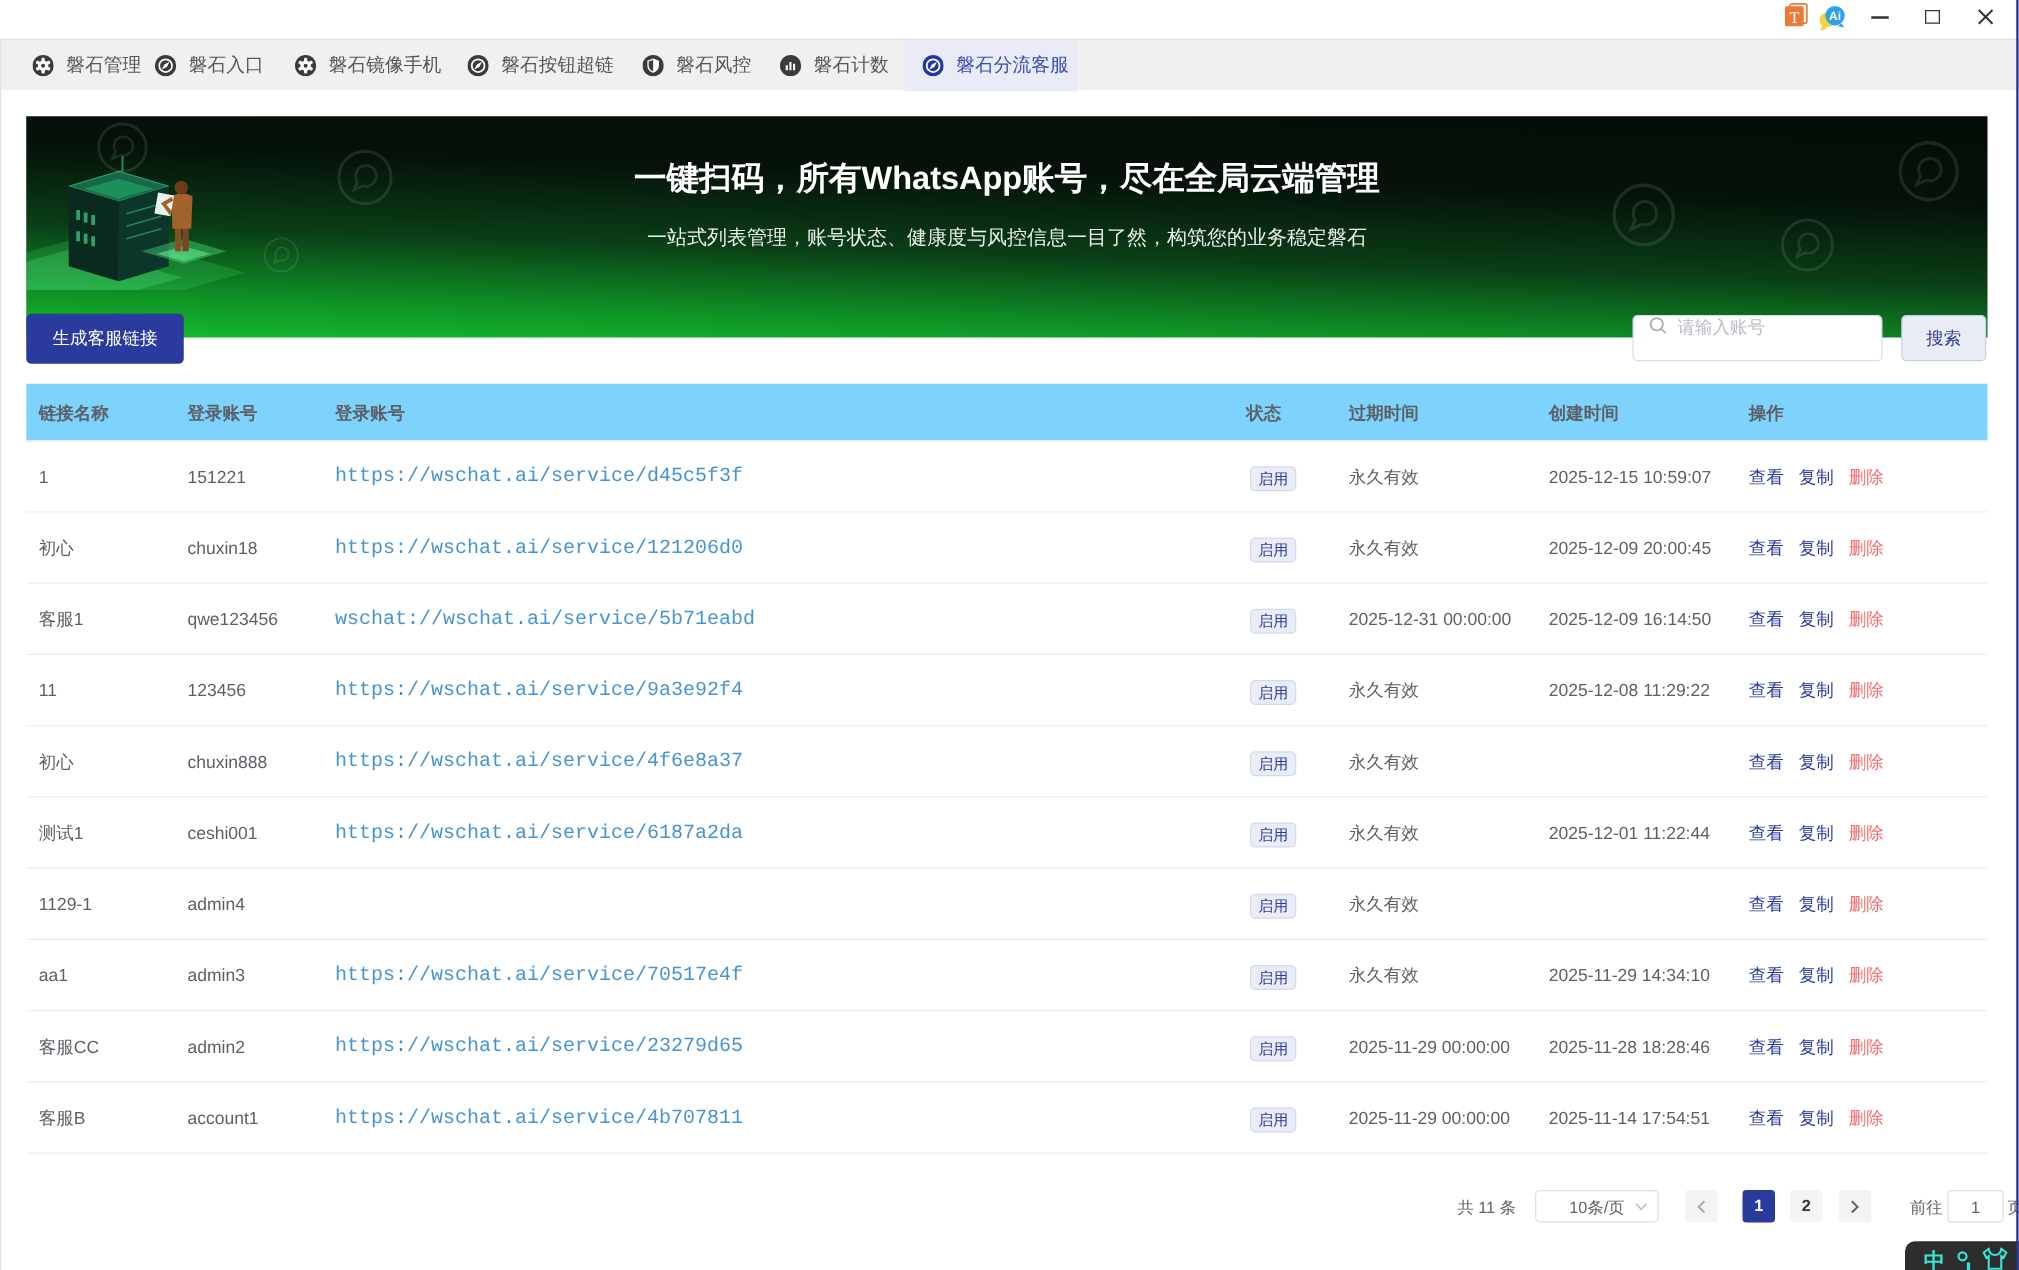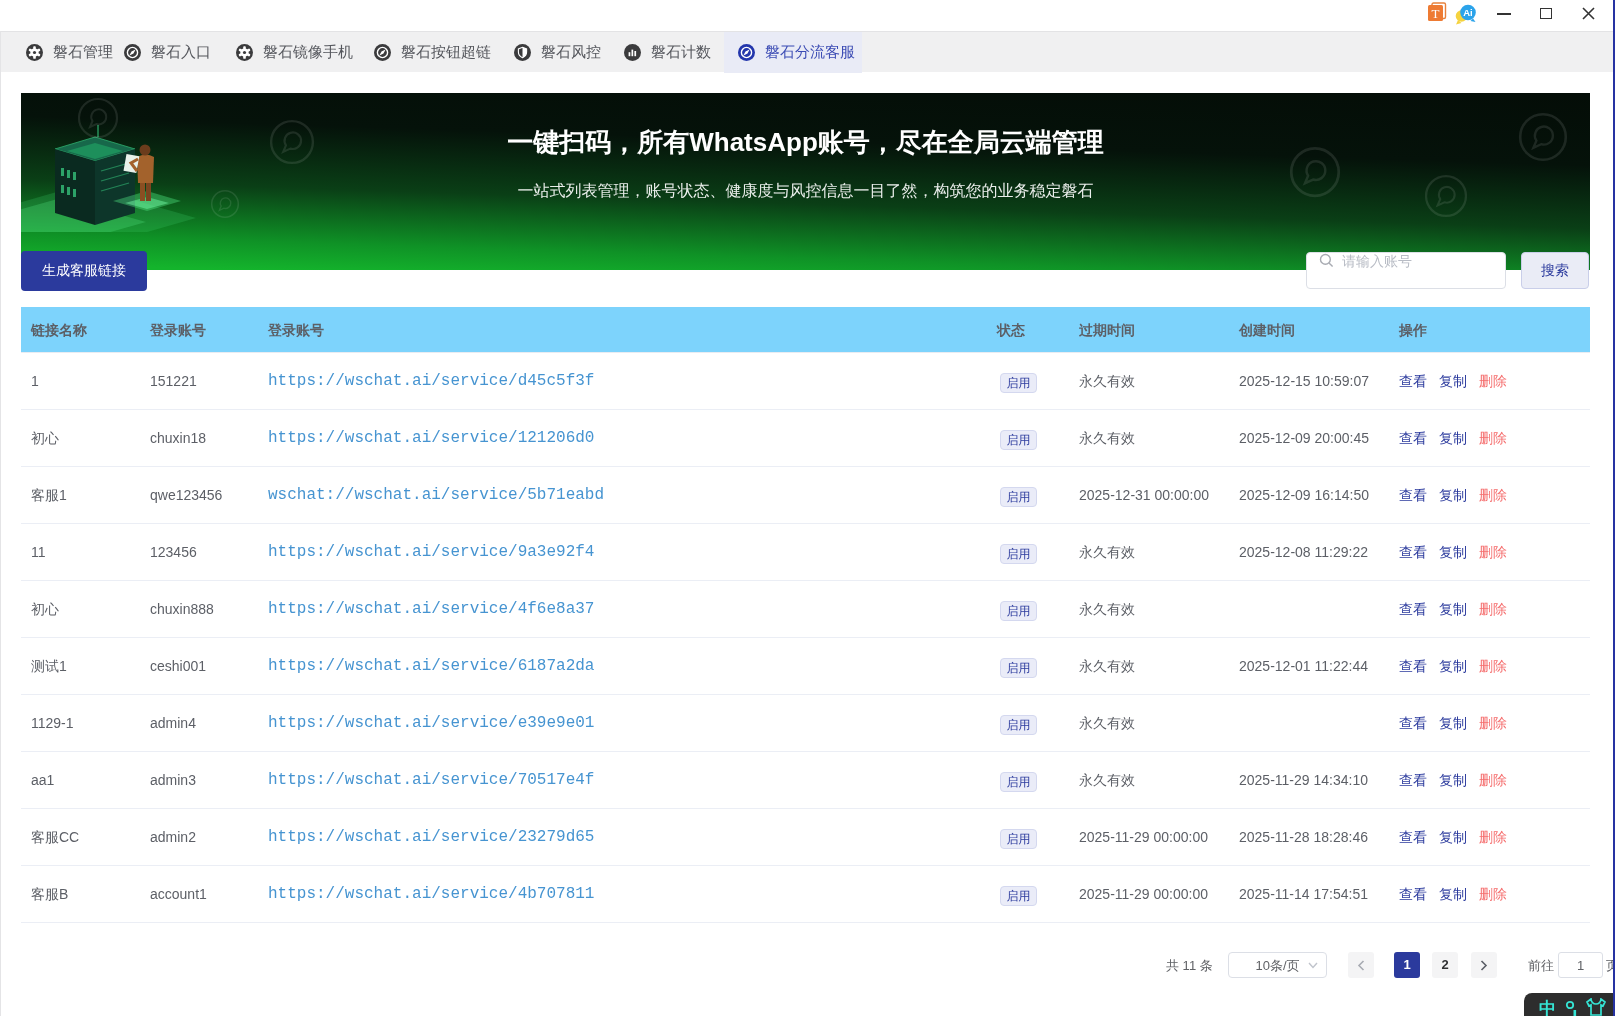--- a/index.html
+++ b/index.html
@@ -244,21 +244,20 @@
       <div class="c2">ceshi001</div>
     <div class="c3 link">https://wschat.ai/service/6187a2da</div>
     <div class="c4"><span class="badge">启用</span></div>
     <div class="c5">永久有效</div>
       <div class="c6">2025-12-01 11:22:44</div>
     <div class="c7 op"><span style="color:#2b3a9d;">查看</span><span style="color:#2b3a9d;margin-left:12px;">复制</span><span style="color:#f56c6c;margin-left:12px;">删除</span></div>
   </div>
   <div class="row">
     <div class="c1">1129-1</div>
       <div class="c2">admin4</div>
-    <div class="c3 link">https://wschat.ai/service/e39e9e01</div>
     <div class="c4"><span class="badge">启用</span></div>
     <div class="c5">永久有效</div>
     <div class="c7 op"><span style="color:#2b3a9d;">查看</span><span style="color:#2b3a9d;margin-left:12px;">复制</span><span style="color:#f56c6c;margin-left:12px;">删除</span></div>
   </div>
   <div class="row">
     <div class="c1">aa1</div>
       <div class="c2">admin3</div>
     <div class="c3 link">https://wschat.ai/service/70517e4f</div>
     <div class="c4"><span class="badge">启用</span></div>
     <div class="c5">永久有效</div>

